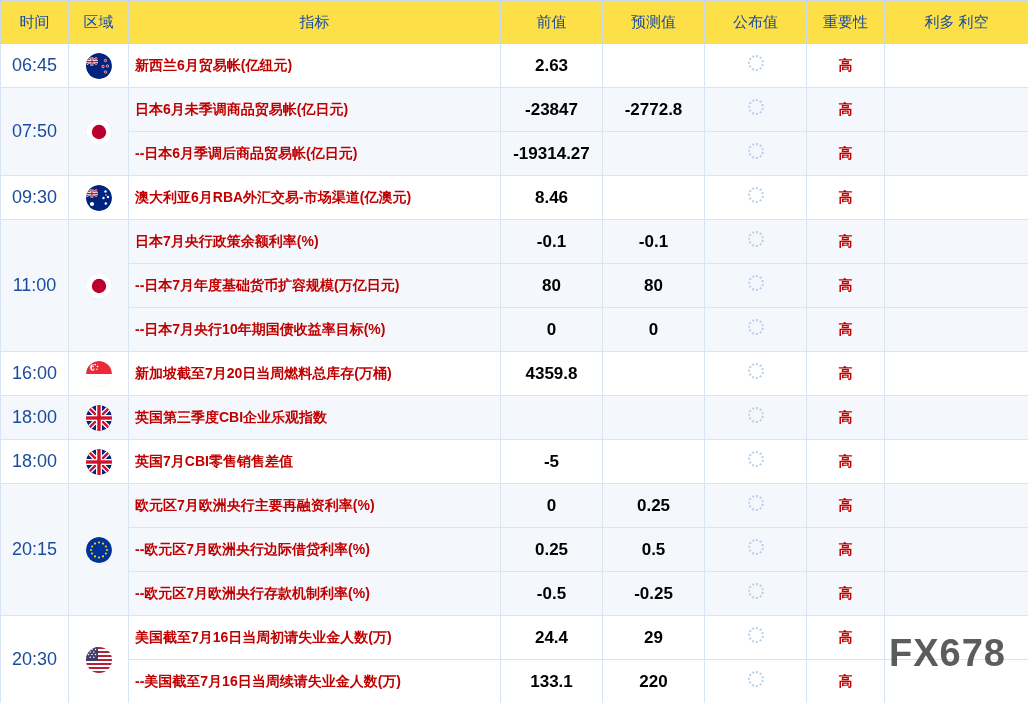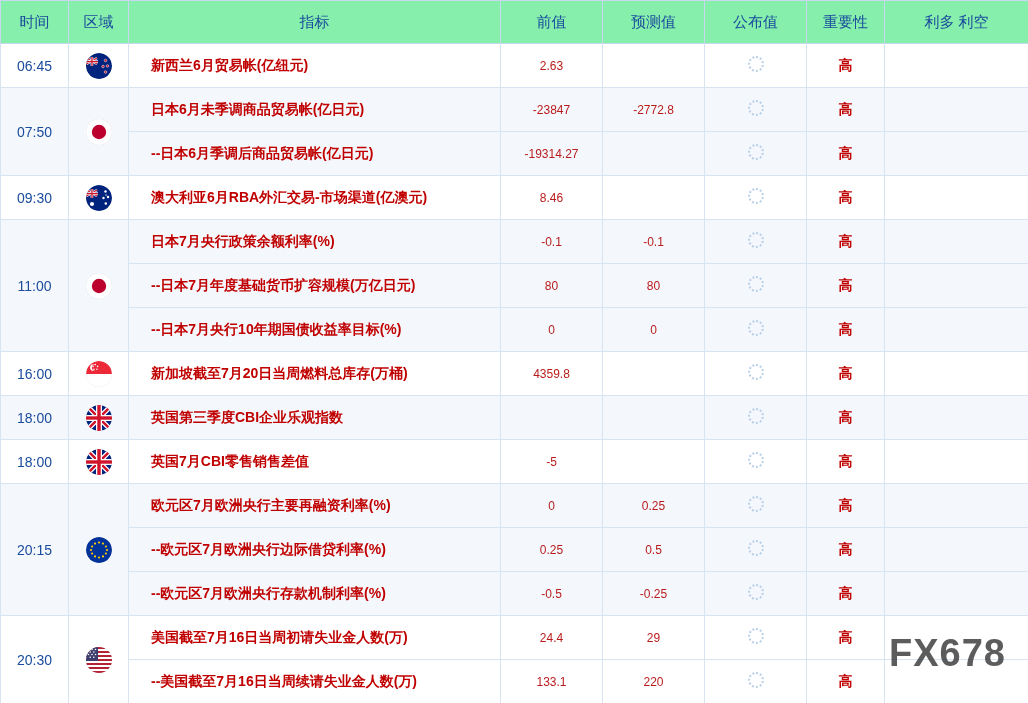--- a/index.html
+++ b/index.html
@@ -22,52 +22,52 @@
   table.cal col.c-time   { width: 68px; }
   table.cal col.c-region { width: 60px; }
   table.cal col.c-item   { width: 372px; }
   table.cal col.c-prev   { width: 102px; }
   table.cal col.c-fore   { width: 102px; }
   table.cal col.c-pub    { width: 102px; }
   table.cal col.c-imp    { width: 78px; }
   table.cal col.c-bull   { width: 144px; }
 
   thead th {
-    background: #86efac;
+    background: #fde047;
     color: #1a4b9c;
     font-size: 15px;
     font-weight: normal;
     height: 40px;
     border: 1px solid #c8d8ee;
     text-align: center;
     vertical-align: middle;
   }
   tbody td {
     border: 1px solid #d9e4f2;
     height: 43px;
     font-size: 14px;
     text-align: center;
     vertical-align: middle;
     color: #1a4b9c;
     background: #ffffff;
     padding: 0;
   }
   tbody tr.alt td { background: #f4f8fd; }
-  td.time { color: #1a4b9c; font-size: 14px; }
+  td.time { color: #1a4b9c; font-size: 18px; }
   td.item {
     text-align: left;
-    padding-left: 22px;
+    padding-left: 6px;
     color: #c00000;
     font-weight: bold;
     font-size: 14px;
   }
   td.num {
-    color: #b91c1c;
-    font-weight: normal;
-    font-size: 12px;
+    color: #000000;
+    font-weight: bold;
+    font-size: 17px;
   }
   td.imp {
     color: #c00000;
     font-weight: bold;
     font-size: 14px;
   }
   td.region { padding: 0; }
 
   .flag {
     width: 26px;

